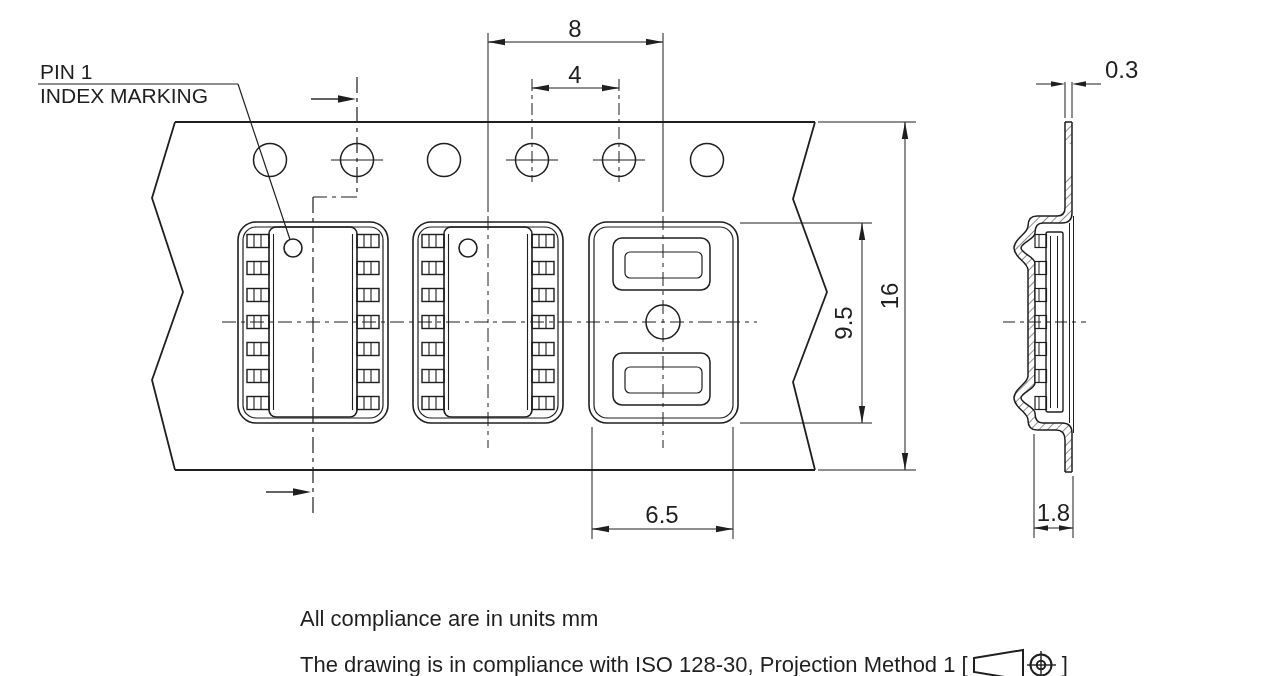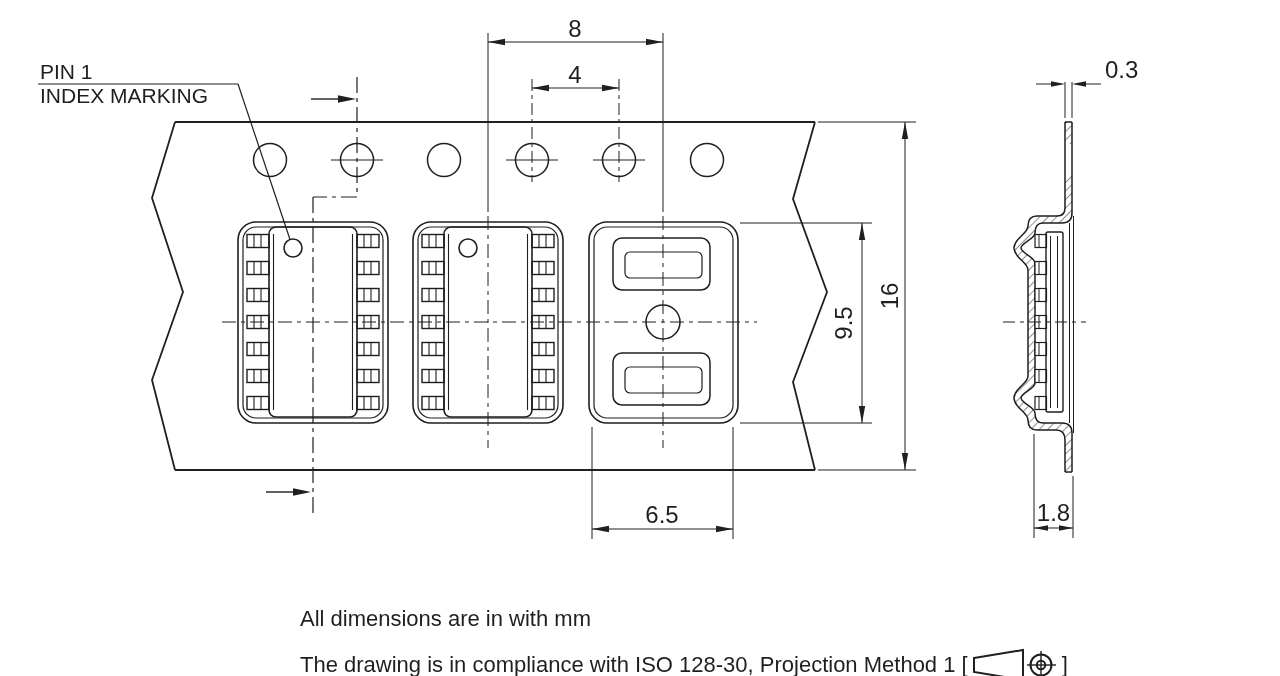--- a/index.html
+++ b/index.html
@@ -244,21 +244,21 @@
       <line x1="1034" y1="528" x2="1073" y2="528" stroke="#1f1f1f" stroke-width="1"></line>
       <polygon points="1034,528 1048,525.2 1048,530.8" fill="#1f1f1f"></polygon>
       <polygon points="1073,528 1059,525.2 1059,530.8" fill="#1f1f1f"></polygon>
       <text class="dim-text" x="1053.5" y="521" text-anchor="middle">1.8</text>
     </g>
   </g>
 </svg>
 
 
 <div class="notes">
-  <div class="note-line">All dimensions are in with mm</div>
+  <div class="note-line">All compliance are in units mm</div>
   <div class="note-row">
     <span>The drawing is in compliance with ISO 128-30, Projection Method 1 [</span>
     <svg class="proj-symbol" width="88" height="34" viewBox="0 0 88 34">
       <path d="M3,10 L52,2 L52,32 L3,24 Z" fill="none" stroke="#1f1f1f" stroke-width="2"></path>
       <line x1="56" y1="17" x2="85" y2="17" stroke="#1f1f1f" stroke-width="1.4"></line>
       <line x1="70" y1="3" x2="70" y2="31" stroke="#1f1f1f" stroke-width="1.4"></line>
       <circle cx="70" cy="17" r="10.5" fill="none" stroke="#1f1f1f" stroke-width="2"></circle>
       <circle cx="70" cy="17" r="4.2" fill="none" stroke="#1f1f1f" stroke-width="2"></circle>
     </svg>
     <span>]</span>

